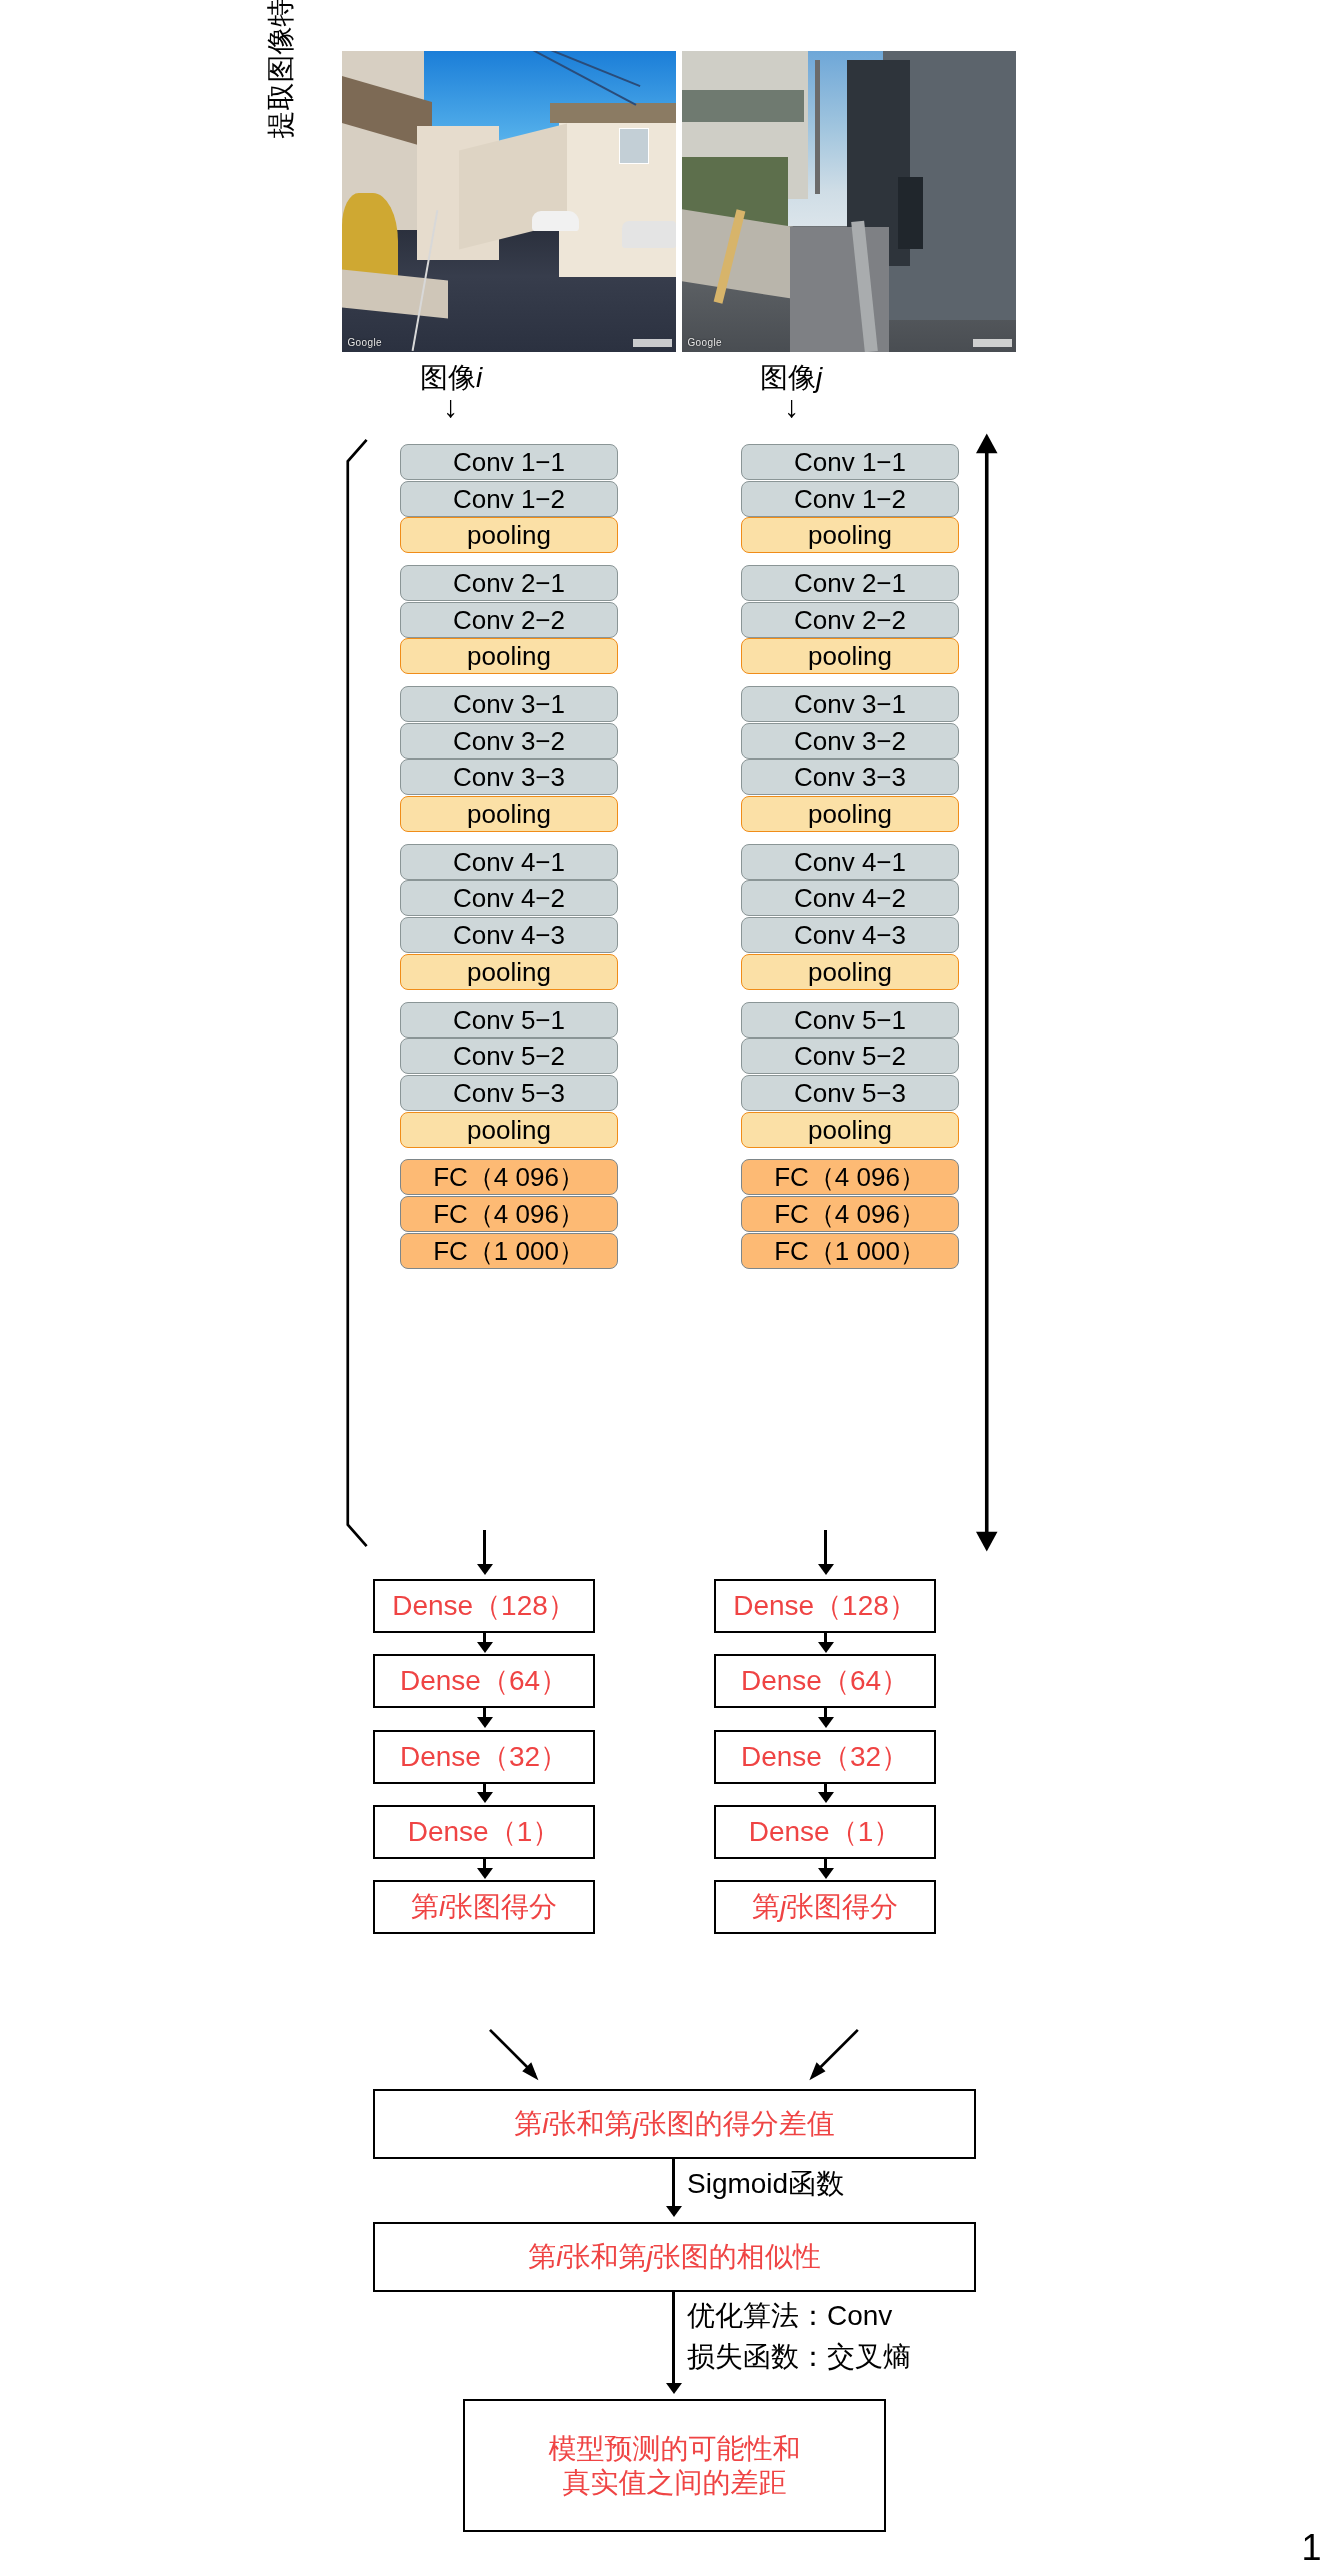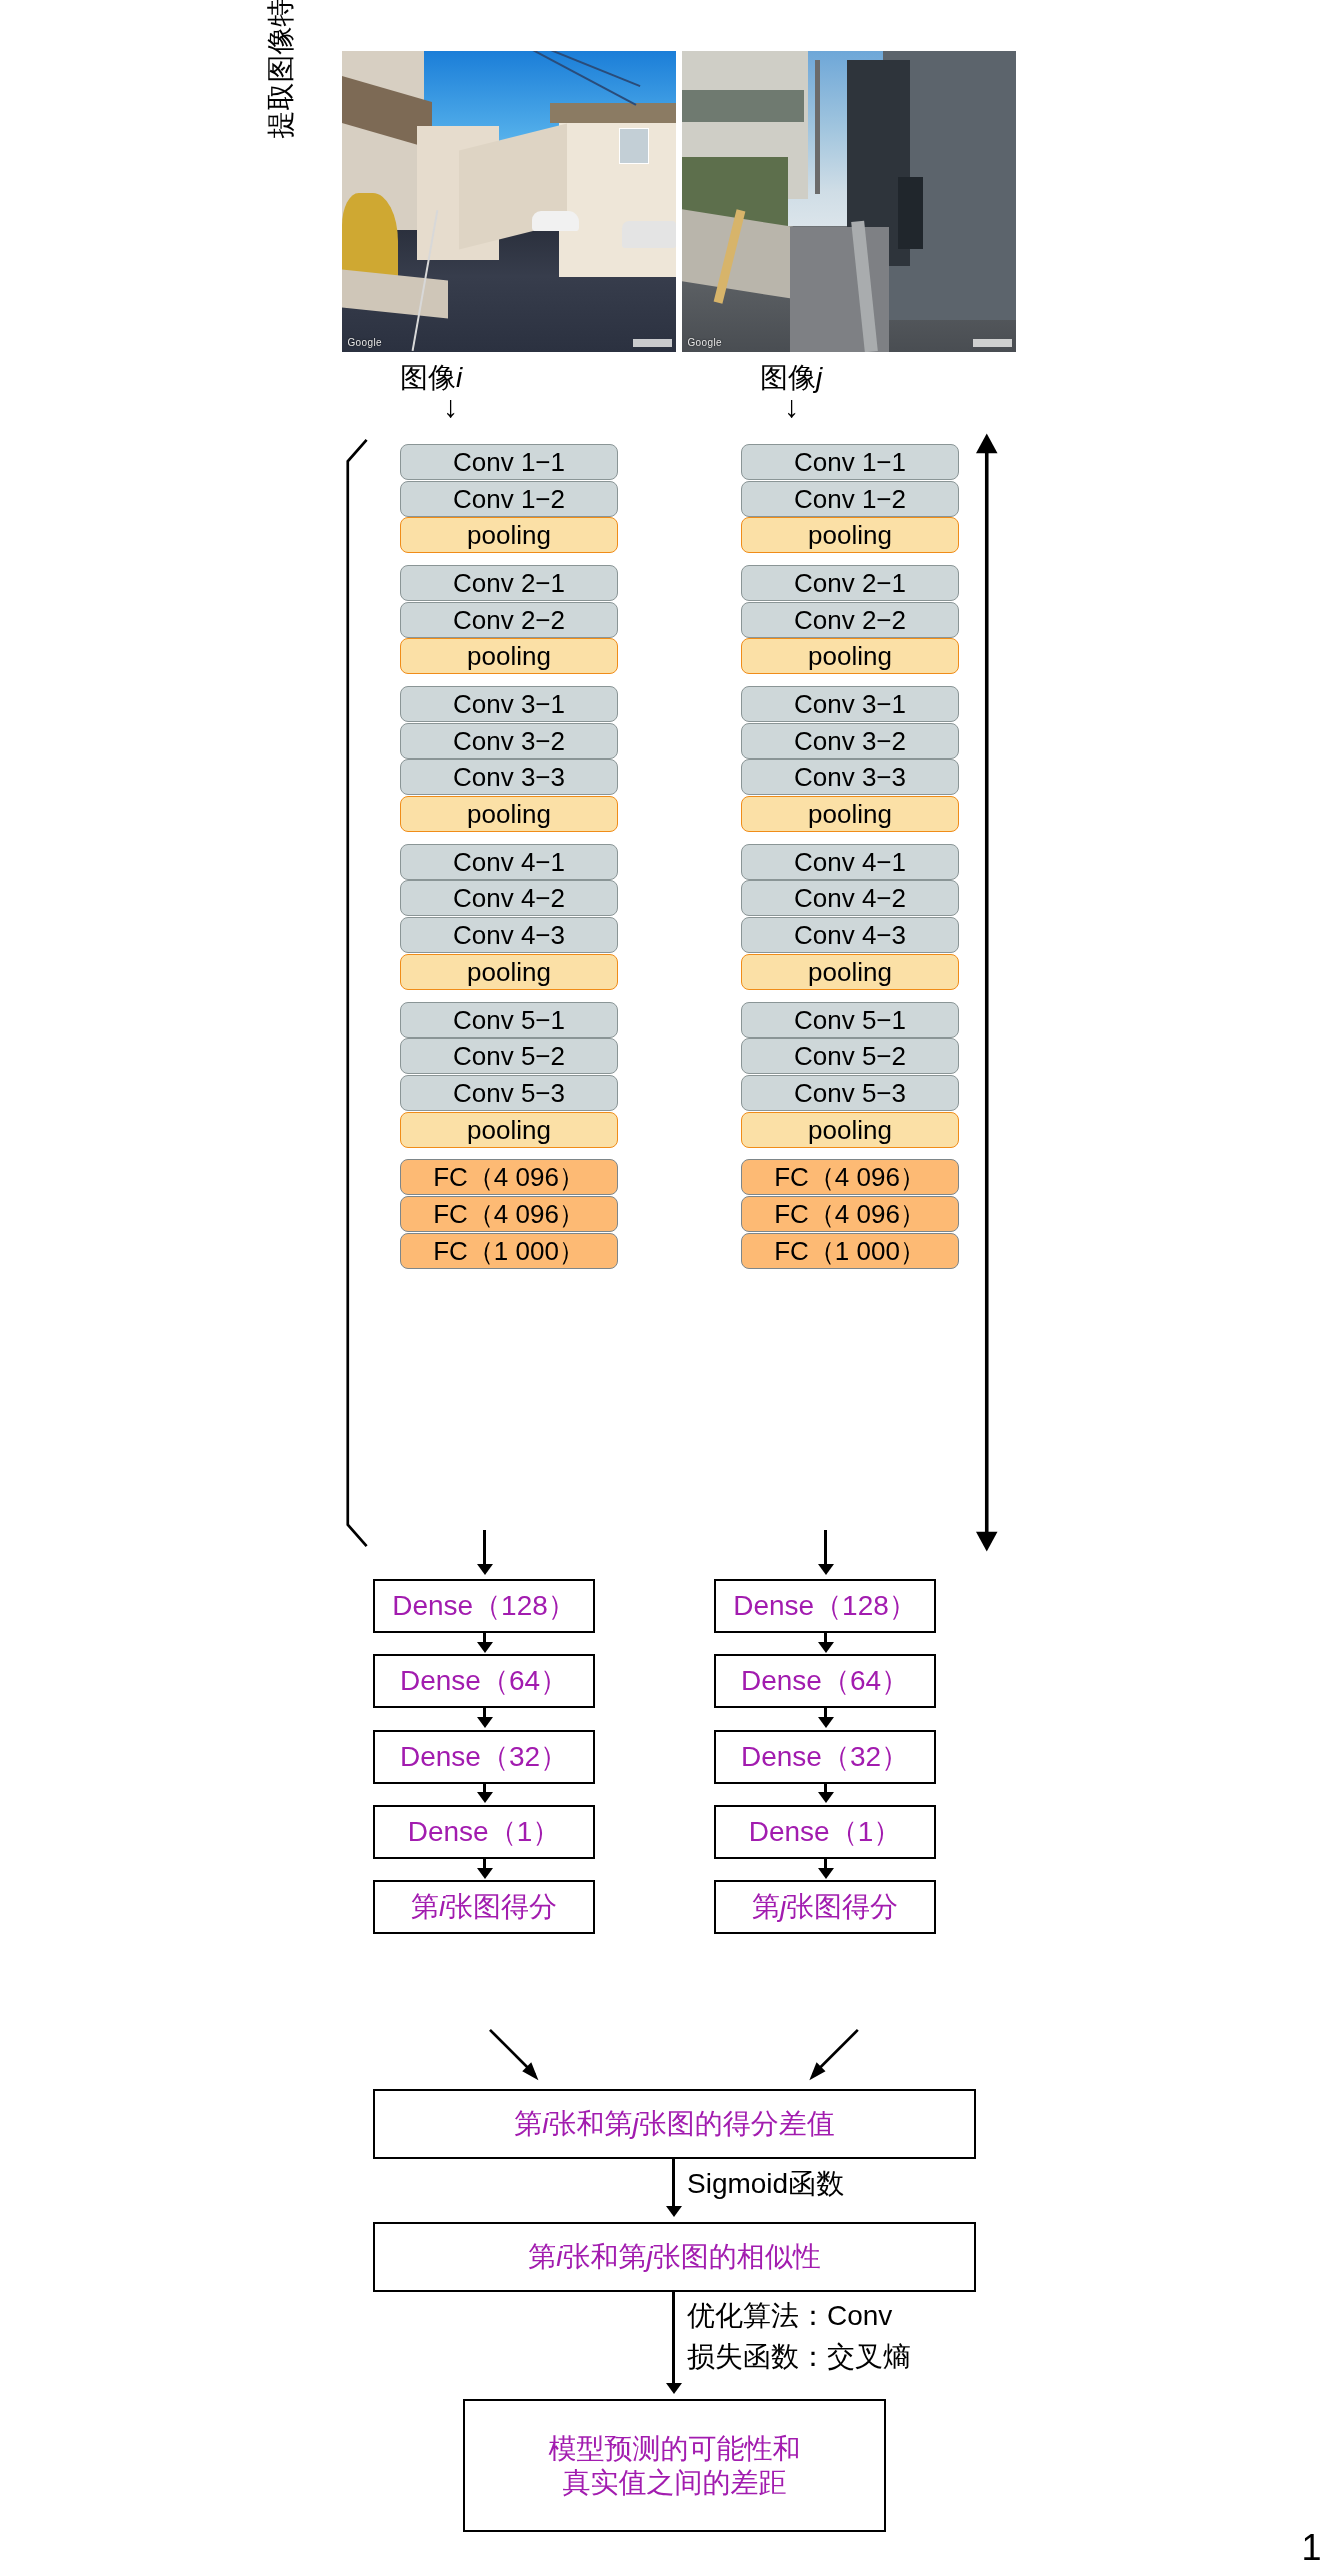--- a/index.html
+++ b/index.html
@@ -92,21 +92,21 @@
   .blk.fc {
     background: #fdba74;
     border: 1.8px solid #7d868a;
   }
 
   
   .box {
     position: absolute;
     border: 2.7px solid #000;
     background: #fff;
-    color: #a21caf;
+    color: #ef4444;
     text-align: center;
     font-size: 28px;
     display: flex;
     align-items: center;
     justify-content: center;
     white-space: nowrap;
     line-height: 1.18;
   }
 
   
@@ -201,21 +201,21 @@
     <div class="ph-b" style="right:0;top:0;width:133px;height:269px;background:#5c646c;"></div>
     <div class="ph-b" style="right:106px;top:9px;width:63px;height:206px;background:#2e343b;"></div>
     <div class="ph-b" style="right:93px;top:126px;width:25px;height:72px;background:#20262c;"></div>
     <div class="ph-b" style="left:133px;top:9px;width:5.4px;height:134px;background:#6b6b6b;"></div>
     <div class="ph-b" style="left:108px;top:176px;width:99px;height:126px;background:#7e8084;"></div>
     <div class="ph-b" style="left:176px;top:170px;width:12.6px;height:131px;background:#a9acae;transform:rotate(-6deg);"></div>
     <span class="gmark">Google</span>
     <span class="gbar"></span>
   </div>
 
-  <div class="lbl" style="left:400px; top:359px;">
+  <div class="lbl" style="left:420px; top:359px;">
     <span>图像</span><span class="ital">i</span>
   </div>
   <div class="lbl" style="left:760px; top:359px;">
     <span>图像</span><span class="ital">j</span>
   </div>
   <div class="thin-arrow" style="left:443px; top:391px;">↓</div>
   <div class="thin-arrow" style="left:784px; top:391px;">↓</div>
 
   <div id="vgg-bracket">
     <svg width="30.5" height="1110" viewBox="0 0 34 1238">

